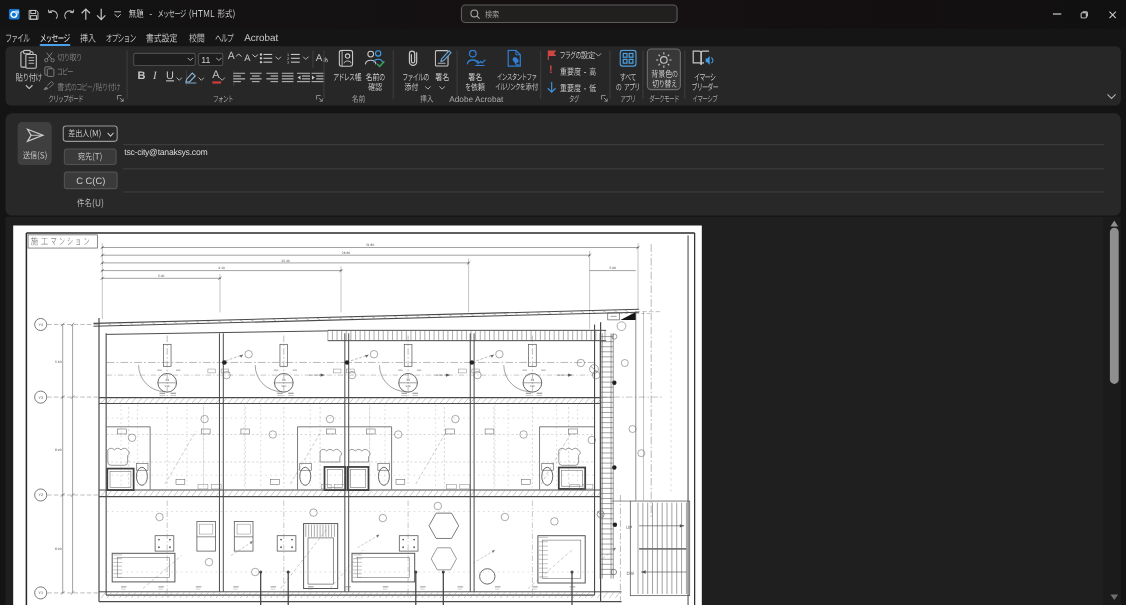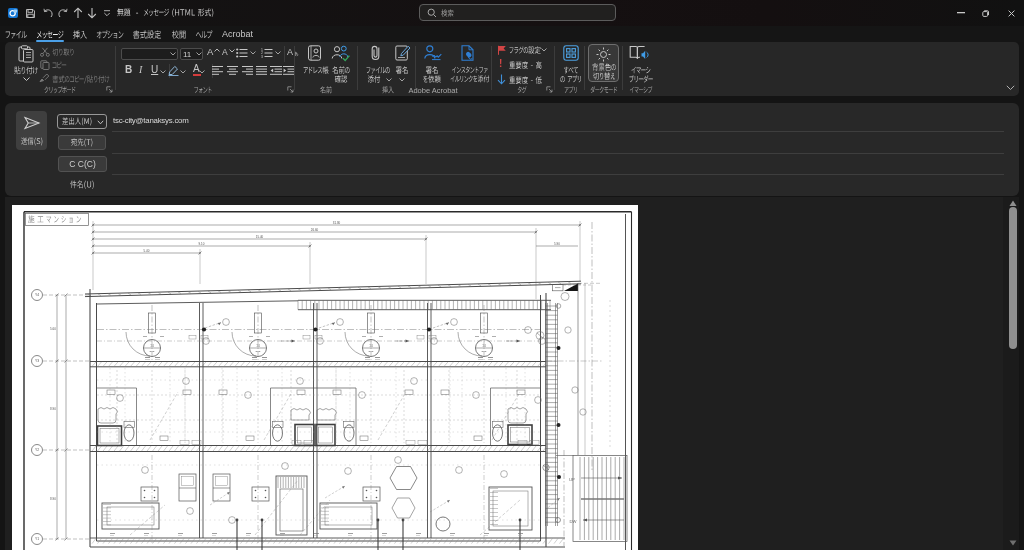--- a/index.html
+++ b/index.html
@@ -503,21 +503,21 @@
   </span>
 <div class="ab" style="left:57px;top:113.5px;width:50px;height:15.5px;border:1px solid #989898;border-radius:3px"></div>
 <span class="ab" style="left:62px;top:117px">
     <svg width="30.2" height="9.0" viewBox="0 0 30.2 9.0" style="display:block;overflow:visible">
       <path fill="#d0d0d0" d="M0.6 1.4H5.8V1.9H0.6ZM1 2.6H5.5V3.1H1ZM1.6 7H5.9V7.5H1.6ZM0.4 3.9H6V4.4H0.4ZM2.2 5H5.5V5.5H2.2ZM2.9 1.7H3.4V4.2H2.9ZM3.5 5.3H3.9V7.2H3.5ZM1.5 0.6 1.9 0.3Q2.1 0.6 2.2 0.8Q2.4 1.1 2.5 1.3L2 1.6Q2 1.4 1.8 1.1Q1.7 0.8 1.5 0.6ZM4.4 0.3 4.9 0.5Q4.8 0.8 4.6 1.1Q4.5 1.3 4.4 1.5L4 1.4Q4 1.2 4.1 1Q4.2 0.8 4.3 0.7Q4.4 0.5 4.4 0.3ZM1.7 4.1 2.2 4.2Q2 5.3 1.6 6.2Q1.2 7.1 0.7 7.7Q0.6 7.6 0.5 7.5Q0.5 7.5 0.4 7.4Q0.3 7.3 0.2 7.3Q0.8 6.8 1.2 5.9Q1.6 5.1 1.7 4.1ZM7.4 6.6H11.9V7.2H7.4ZM9.3 0.4H9.8V6.9H9.3ZM7.1 4.4H7.6V7.7H7.1ZM11.6 4.4H12.1V7.7H11.6ZM7.4 1.1H7.8V3.3H11.4V1.1H11.9V3.8H7.4ZM15.7 0.6H16.2Q16.2 0.9 16.2 1.4Q16.1 1.9 16 2.5Q16 3.2 15.8 3.9Q15.6 4.6 15.3 5.3Q15 5.9 14.5 6.6Q14.1 7.2 13.4 7.6Q13.3 7.5 13.2 7.4Q13.1 7.2 13 7.1Q13.7 6.7 14.1 6.2Q14.6 5.6 14.9 4.9Q15.1 4.3 15.3 3.6Q15.5 3 15.5 2.4Q15.6 1.8 15.6 1.3Q15.7 0.8 15.7 0.6ZM16.2 0.7Q16.2 0.9 16.2 1.2Q16.2 1.5 16.3 2Q16.4 2.5 16.5 3Q16.6 3.6 16.8 4.2Q17 4.7 17.3 5.3Q17.6 5.8 18 6.3Q18.5 6.8 19 7.1Q18.9 7.2 18.8 7.3Q18.7 7.5 18.7 7.6Q18.1 7.3 17.6 6.8Q17.2 6.3 16.9 5.7Q16.6 5.1 16.4 4.5Q16.2 3.9 16 3.3Q15.9 2.7 15.8 2.2Q15.8 1.7 15.8 1.3Q15.7 0.9 15.7 0.8ZM21 8.6Q20.5 7.7 20.2 6.7Q19.9 5.7 19.9 4.6Q19.9 3.4 20.2 2.4Q20.5 1.4 21 0.5L21.4 0.7Q20.9 1.6 20.7 2.5Q20.4 3.5 20.4 4.6Q20.4 5.6 20.7 6.6Q20.9 7.6 21.4 8.4ZM22.4 7V1.2H23.2L24.3 4.3Q24.4 4.6 24.5 4.9Q24.6 5.2 24.7 5.5H24.7Q24.8 5.2 24.9 4.9Q25 4.6 25.1 4.3L26.1 1.2H26.9V7H26.3V3.8Q26.3 3.5 26.3 3.2Q26.3 2.9 26.3 2.6Q26.4 2.3 26.4 2.1H26.3L25.9 3.4L24.9 6.4H24.4L23.4 3.4L23 2.1H23Q23 2.3 23 2.6Q23 2.9 23 3.2Q23 3.5 23 3.8V7ZM28.4 8.6 28 8.4Q28.5 7.6 28.7 6.6Q28.9 5.6 28.9 4.6Q28.9 3.5 28.7 2.5Q28.5 1.6 28 0.7L28.4 0.5Q28.9 1.4 29.2 2.4Q29.5 3.4 29.5 4.6Q29.5 5.7 29.2 6.7Q28.9 7.7 28.4 8.6Z"></path>
     </svg>
   </span>
 <svg class="ab" style="left:97px;top:119.5px" width="7" height="5" viewBox="0 0 7 5">
     <path d="M0.8 0.8 L3.5 3.8 L6.2 0.8" fill="none" stroke="#c0c0c0" stroke-width="1"></path>
   </svg>
-<span class="ab" style="left:113px;top:116px;font-size:7.9px;color:#d8d8d8;letter-spacing:-0.25px">tsc-city@tanaksys.com</span>
+<span class="ab" style="left:113px;top:134px;font-size:7.9px;color:#d8d8d8;letter-spacing:-0.25px">tsc-city@tanaksys.com</span>
 <div class="ab" style="left:112px;top:131px;width:892px;height:1px;background:#3e3e3e"></div>
 <div class="ab" style="left:58px;top:134.5px;width:48px;height:15.5px;background:#3a3a3a;border:1px solid #525252;border-radius:3px"></div>
 <span class="ab ctr" style="left:82px;top:138px">
     <svg width="22.2" height="9.0" viewBox="0 0 22.2 9.0" style="display:block;overflow:visible">
       <path fill="#cfcfcf" d="M2.9 0.3H3.4V1.4H2.9ZM0.5 1.1H5.9V2.6H5.4V1.7H0.9V2.7H0.5ZM3.7 2.8H5.3V3.3H3.7ZM1.4 3.1H2.9V3.6H1.4ZM3.5 2.8H3.9V6.7Q3.9 6.9 4 7Q4.1 7 4.3 7Q4.4 7 4.5 7Q4.6 7 4.8 7Q5 7 5.1 7Q5.3 7 5.3 7Q5.5 7 5.5 6.9Q5.6 6.9 5.6 6.6Q5.7 6.4 5.7 5.9Q5.7 6 5.9 6.1Q6 6.1 6.1 6.2Q6.1 6.7 6 7Q5.9 7.3 5.8 7.5Q5.6 7.6 5.4 7.6Q5.3 7.6 5.2 7.6Q5.1 7.6 4.9 7.6Q4.8 7.6 4.7 7.6Q4.5 7.6 4.4 7.6Q4.3 7.6 4.2 7.6Q4 7.6 3.8 7.5Q3.6 7.4 3.6 7.2Q3.5 7 3.5 6.7ZM1.7 2.1 2.1 2.3Q1.9 3.2 1.5 3.9Q1.1 4.7 0.6 5.2Q0.5 5.2 0.5 5.1Q0.4 5 0.3 4.9Q0.2 4.9 0.2 4.8Q0.7 4.3 1.1 3.6Q1.4 2.9 1.7 2.1ZM2.8 3.1H2.8L2.9 3.1L3.2 3.2Q3 4.4 2.7 5.3Q2.3 6.2 1.8 6.8Q1.3 7.4 0.6 7.7Q0.6 7.6 0.5 7.5Q0.5 7.4 0.4 7.4Q0.4 7.3 0.3 7.2Q0.9 6.9 1.4 6.4Q1.9 5.9 2.3 5.1Q2.6 4.3 2.8 3.2ZM0.9 4.5 1.2 4.1Q1.4 4.3 1.6 4.5Q1.8 4.7 2 4.9Q2.2 5.1 2.3 5.3L2 5.7Q1.9 5.5 1.7 5.3Q1.5 5.1 1.3 4.9Q1.1 4.7 0.9 4.5ZM5.2 2.8H5.6Q5.6 2.8 5.6 2.9Q5.6 3 5.6 3Q5.6 3.8 5.6 4.3Q5.6 4.8 5.5 5Q5.5 5.3 5.5 5.4Q5.4 5.5 5.3 5.5Q5.2 5.6 5.1 5.6Q5 5.6 4.9 5.6Q4.7 5.6 4.5 5.6Q4.5 5.5 4.5 5.3Q4.4 5.2 4.4 5Q4.6 5.1 4.7 5.1Q4.8 5.1 4.9 5.1Q5 5.1 5 5.1Q5 5 5.1 5Q5.1 4.9 5.1 4.7Q5.1 4.5 5.1 4.1Q5.1 3.6 5.2 2.9ZM10.2 4.2H10.7V6.7Q10.7 6.9 10.7 6.9Q10.8 7 11 7Q11 7 11.1 7Q11.2 7 11.3 7Q11.5 7 11.6 7Q11.7 7 11.8 7Q11.9 7 11.9 6.9Q12 6.8 12 6.6Q12.1 6.3 12.1 5.8Q12.1 5.8 12.2 5.9Q12.3 5.9 12.4 6Q12.4 6 12.5 6Q12.5 6.6 12.4 7Q12.3 7.3 12.2 7.4Q12.1 7.6 11.8 7.6Q11.8 7.6 11.6 7.6Q11.5 7.6 11.3 7.6Q11.2 7.6 11.1 7.6Q10.9 7.6 10.9 7.6Q10.6 7.6 10.5 7.5Q10.3 7.4 10.2 7.2Q10.2 7 10.2 6.7ZM6.8 3.8H12.4V4.3H6.8ZM7.8 1.6H12V2.1H7.8ZM8.5 4.2H9Q8.9 4.8 8.8 5.4Q8.7 5.9 8.5 6.3Q8.3 6.8 7.9 7.1Q7.6 7.5 7 7.7Q7 7.6 6.9 7.5Q6.9 7.5 6.8 7.4Q6.8 7.3 6.7 7.2Q7.2 7 7.6 6.7Q7.9 6.4 8.1 6Q8.3 5.6 8.3 5.2Q8.4 4.7 8.5 4.2ZM8 0.5 8.5 0.6Q8.4 1.1 8.2 1.6Q8.1 2.1 7.9 2.5Q7.7 3 7.5 3.4Q7.4 3.3 7.3 3.3Q7.3 3.2 7.2 3.2Q7.1 3.1 7.1 3.1Q7.3 2.7 7.5 2.3Q7.6 1.9 7.8 1.4Q7.9 0.9 8 0.5ZM9.4 0.3H9.8V3.9H9.4ZM14.6 8.6Q14.1 7.7 13.8 6.7Q13.5 5.7 13.5 4.6Q13.5 3.4 13.8 2.4Q14.1 1.4 14.6 0.5L15 0.7Q14.5 1.6 14.3 2.5Q14 3.5 14 4.6Q14 5.6 14.3 6.6Q14.5 7.6 15 8.4ZM17.1 7V1.8H15.5V1.2H19.5V1.8H17.8V7ZM20.4 8.6 20 8.4Q20.5 7.6 20.7 6.6Q21 5.6 21 4.6Q21 3.5 20.7 2.5Q20.5 1.6 20 0.7L20.4 0.5Q20.9 1.4 21.2 2.4Q21.5 3.4 21.5 4.6Q21.5 5.7 21.2 6.7Q20.9 7.7 20.4 8.6Z"></path>
     </svg>
   </span>
 <div class="ab" style="left:112px;top:152.5px;width:892px;height:1px;background:#3e3e3e"></div>
 <div class="ab" style="left:58px;top:156px;width:49px;height:15.5px;background:#3a3a3a;border:1px solid #525252;border-radius:3px"></div>
 <span class="ab ctr" style="left:82.5px;top:159px;font-size:8.5px;color:#cfcfcf">C C(C)</span>

